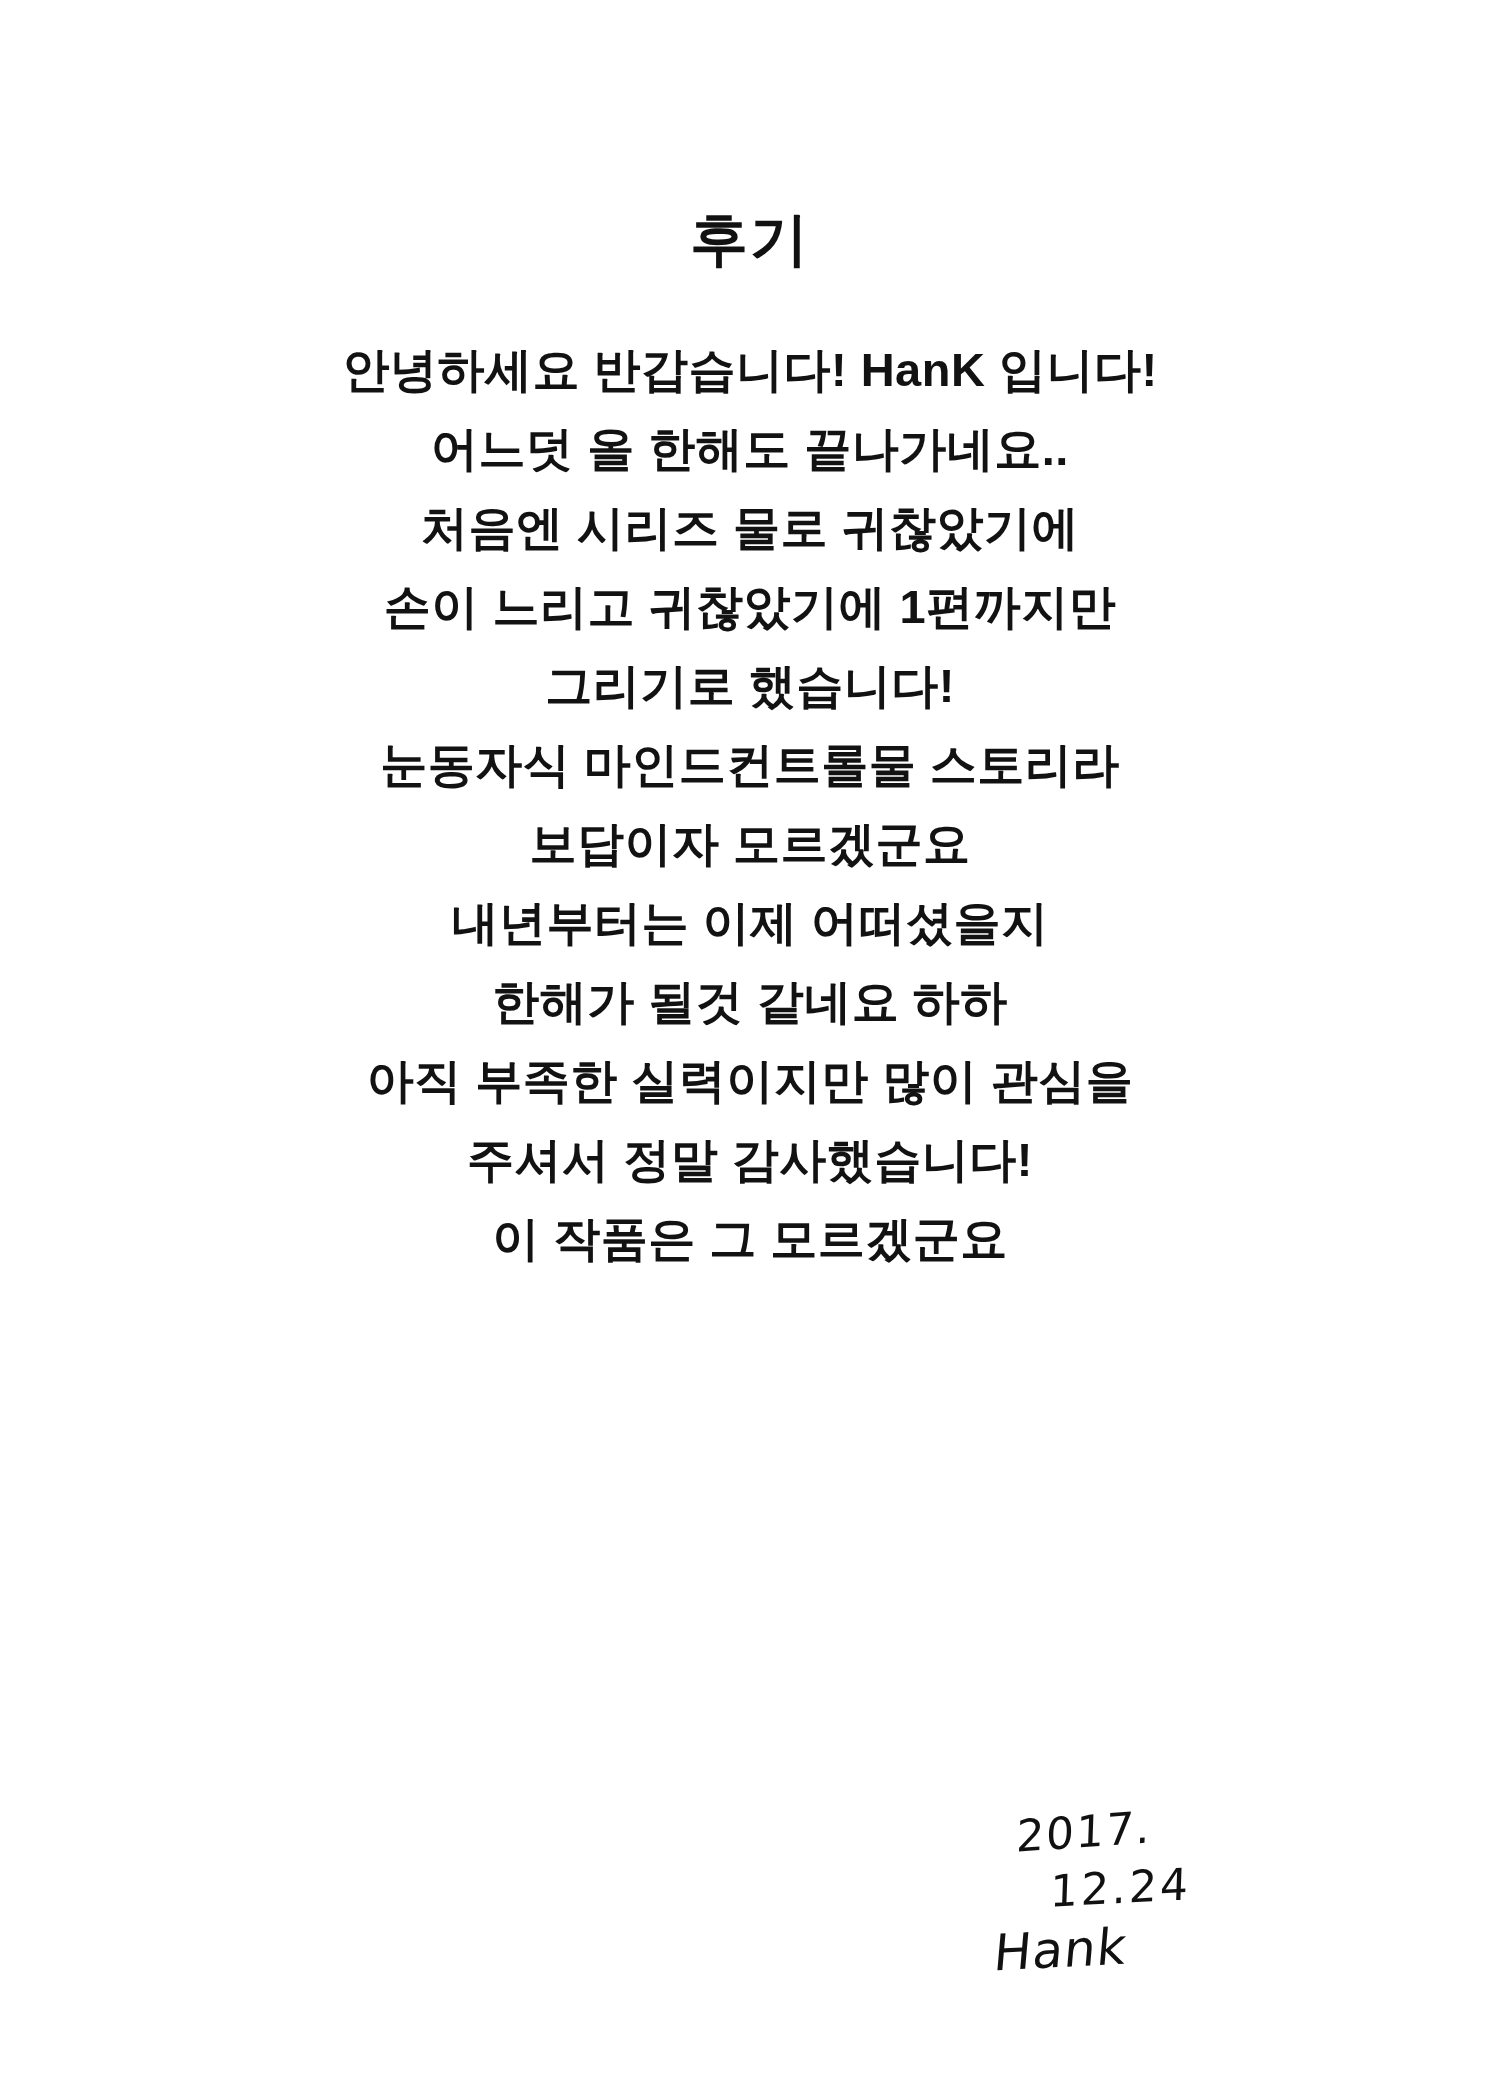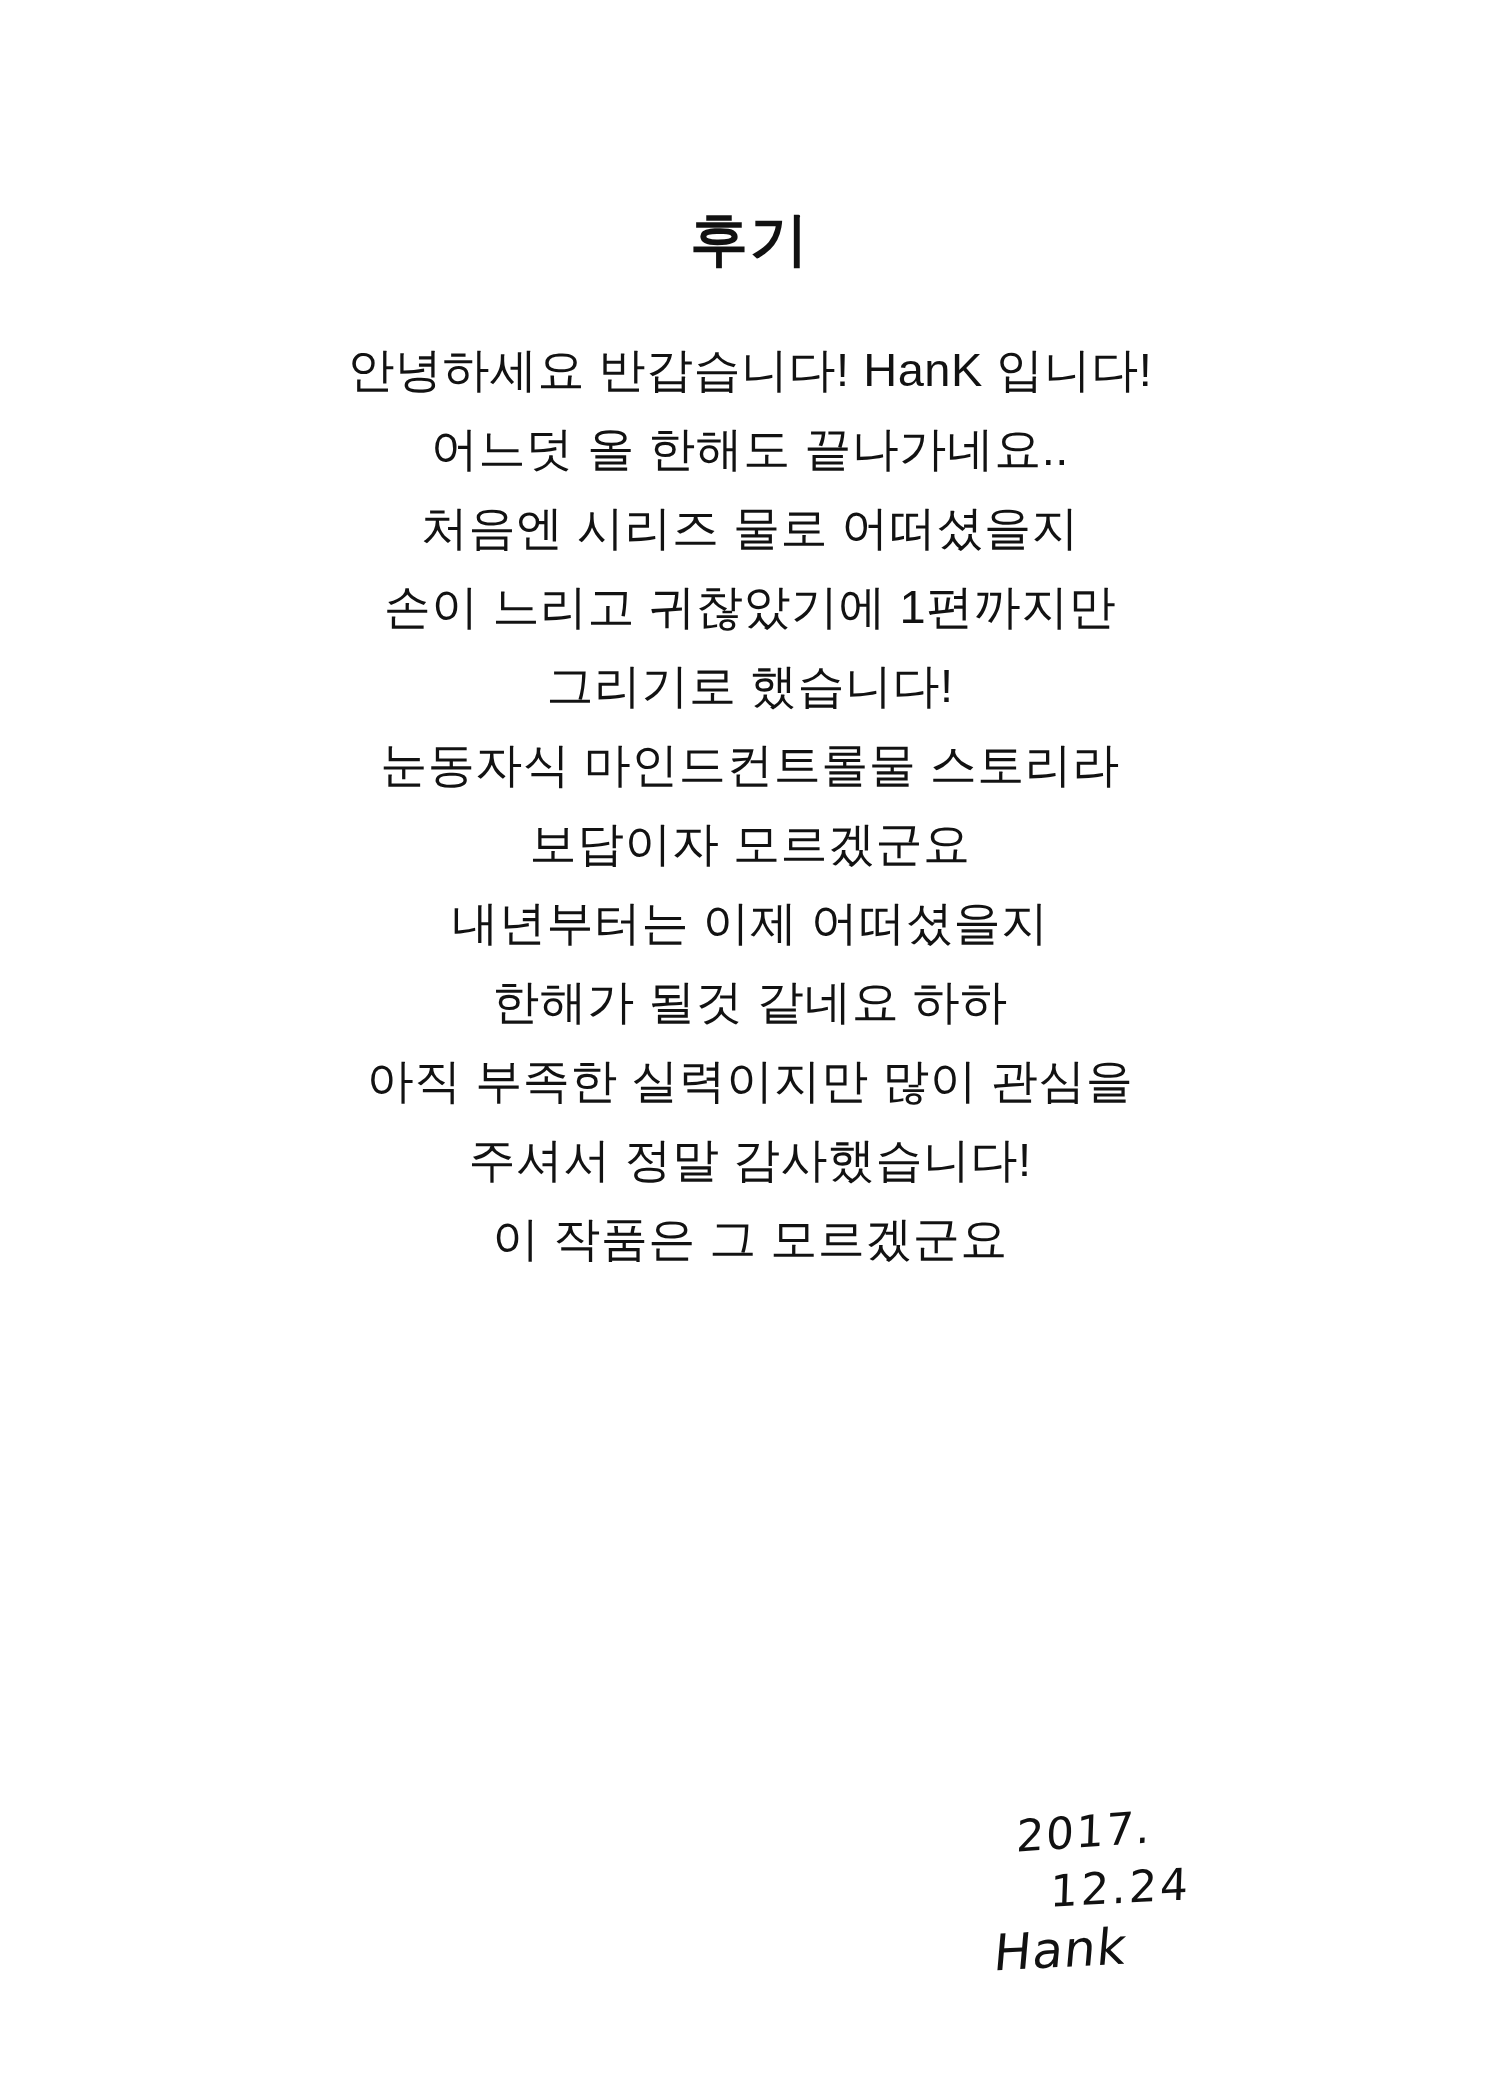--- a/index.html
+++ b/index.html
@@ -40,21 +40,21 @@
   .afterword-body {
     margin-top: 78px;
     width: 1140px;
     display: flex;
     flex-direction: column;
     align-items: center;
   }
 
   .afterword-line {
     font-size: 47px;
-    font-weight: 400;
+    font-weight: 700;
     line-height: 1.0;
     letter-spacing: 0.5px;
     color: #121212;
     text-align: center;
     margin: 0 0 32px 0;
     white-space: nowrap;
   }
 
   .afterword-line:last-child {
     margin-bottom: 0;
@@ -106,21 +106,21 @@
 </head>
 <body>
 
 <div class="page">
 
   <div class="title">후기</div>
 
   <div class="afterword-body">
     <p class="afterword-line">안녕하세요 반갑습니다! HanK 입니다!</p>
     <p class="afterword-line">어느덧 올 한해도 끝나가네요..</p>
-    <p class="afterword-line">처음엔 시리즈 물로 어떠셨을지</p>
+    <p class="afterword-line">처음엔 시리즈 물로 귀찮았기에</p>
     <p class="afterword-line">손이 느리고 귀찮았기에 1편까지만</p>
     <p class="afterword-line">그리기로 했습니다!</p>
     <p class="afterword-line">눈동자식 마인드컨트롤물 스토리라</p>
     <p class="afterword-line">보답이자 모르겠군요</p>
     <p class="afterword-line">내년부터는 이제 어떠셨을지</p>
     <p class="afterword-line">한해가 될것 같네요 하하</p>
     <p class="afterword-line">아직 부족한 실력이지만 많이 관심을</p>
     <p class="afterword-line">주셔서 정말 감사했습니다!</p>
     <p class="afterword-line">이 작품은 그 모르겠군요</p>
   </div>

